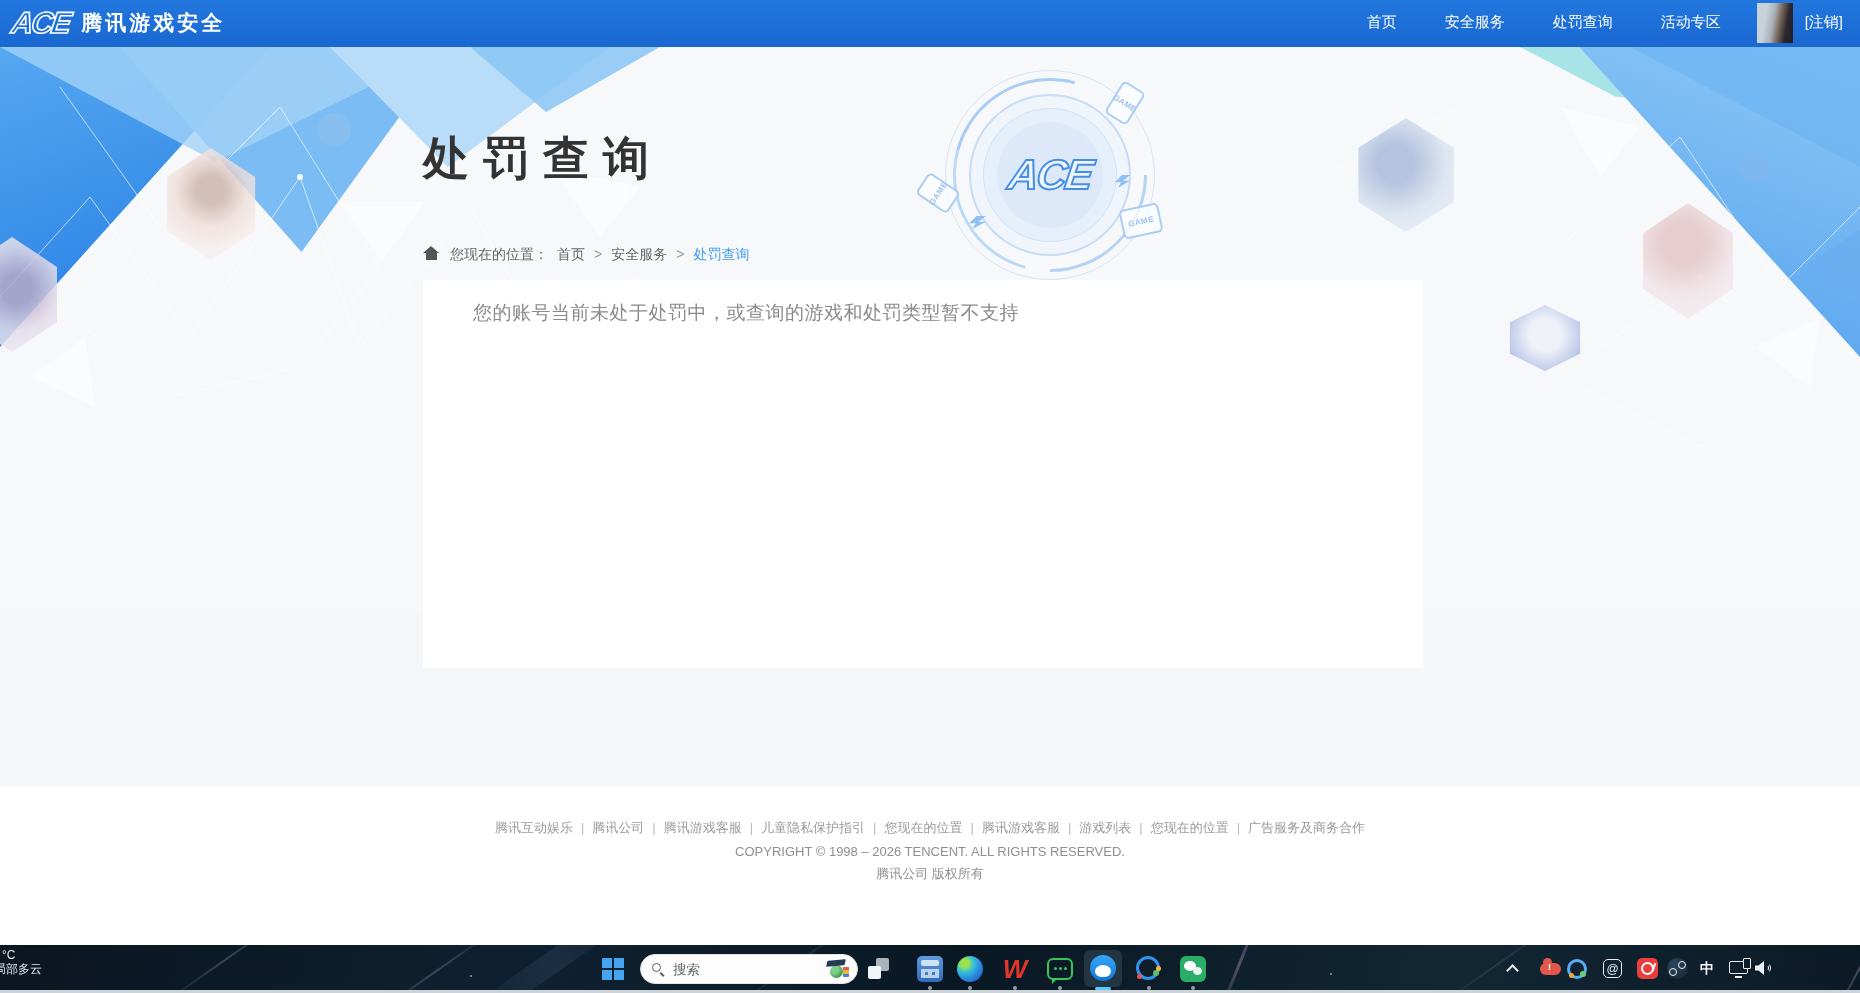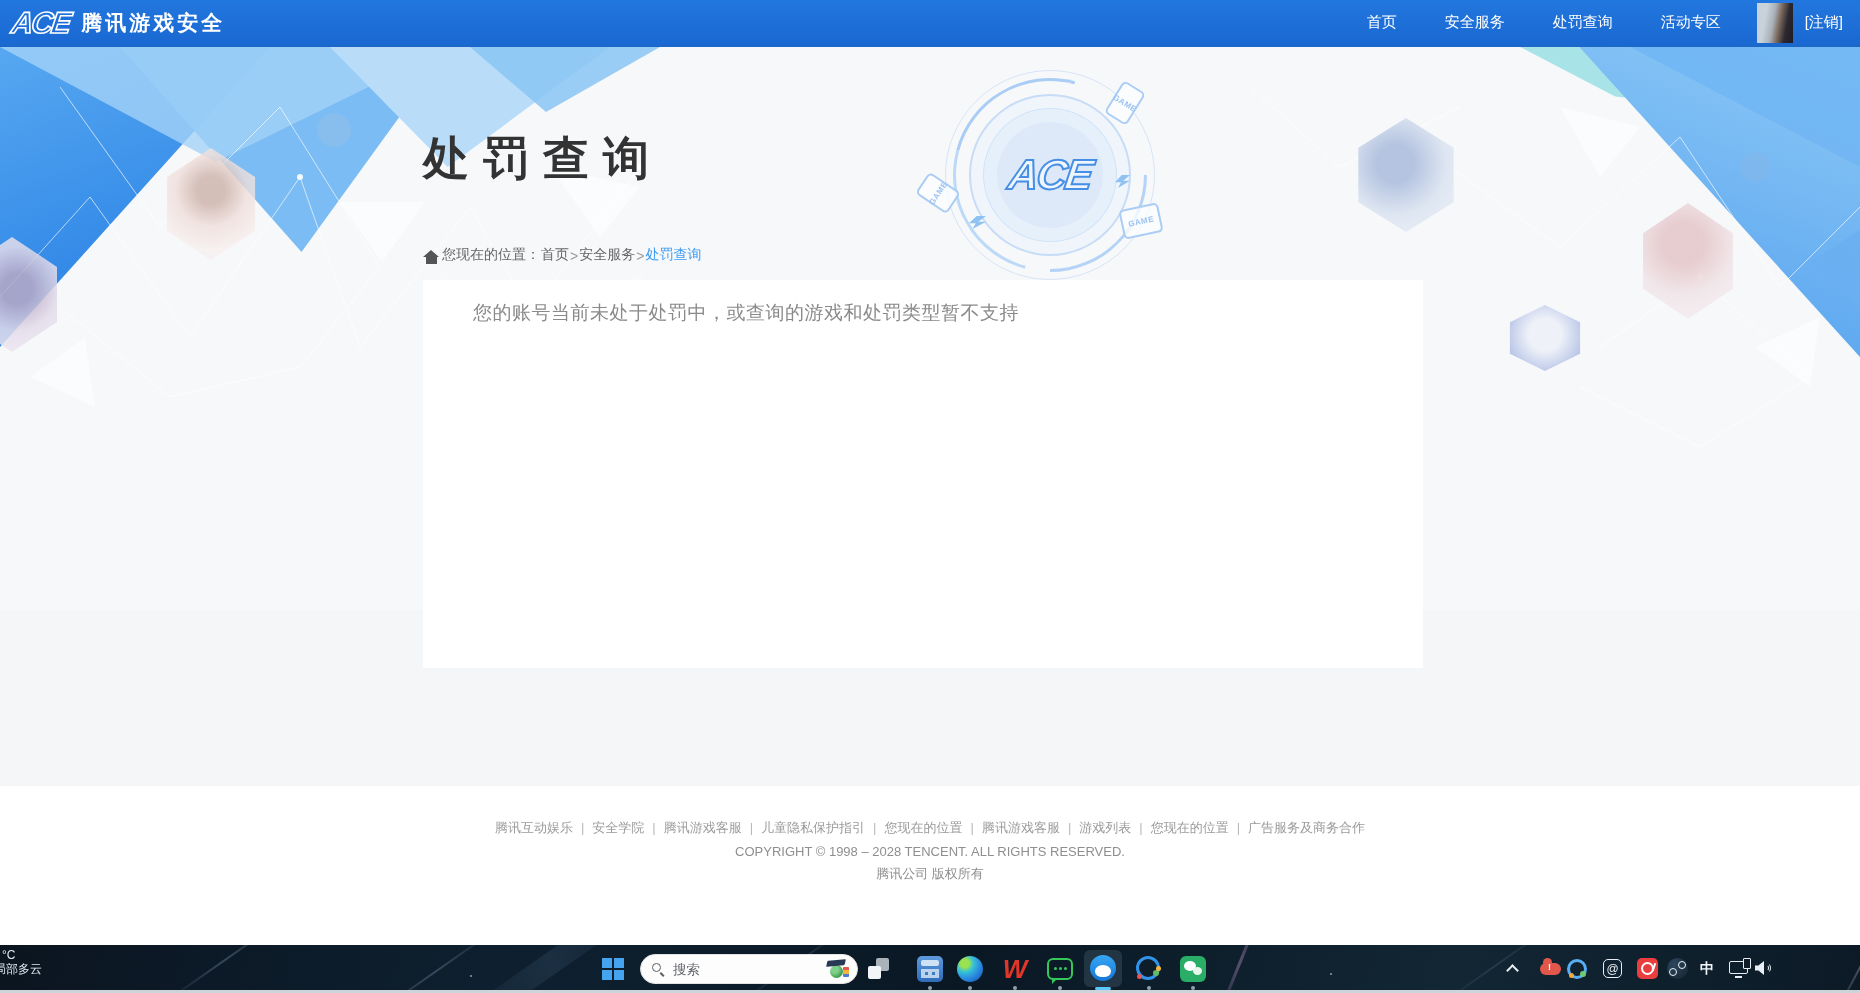--- a/index.html
+++ b/index.html
@@ -42,22 +42,22 @@
     color:#f0f6fd; -webkit-text-stroke:2px #478fe6; transform:skewX(-8deg); }
   .chip { position:absolute; border:2px solid #abcdf4; border-radius:5px; background:rgba(250,253,255,.8);
     color:#9cc3ef; font-size:8px; font-weight:bold; letter-spacing:.5px;
     display:flex; align-items:center; justify-content:center; }
   .bolt { position:absolute; background:#8fc1f3;
     clip-path:polygon(45% 0,100% 0,55% 45%,100% 45%,20% 100%,40% 55%,0 55%); }
 
   
   .page-title { position:absolute; left:423px; top:128px; font-size:46px; font-weight:bold;
     color:#333; letter-spacing:14px; z-index:20; }
-  .breadcrumb { position:absolute; left:423px; top:246px; display:flex; align-items:flex-end;
-    gap:1px; font-size:14px; color:#666; z-index:20; }
+  .breadcrumb { position:absolute; left:423px; top:246px; display:flex; align-items:flex-start;
+    gap:9px; font-size:14px; color:#666; z-index:20; }
   .home-icon { position:relative; width:16px; height:14px; margin-right:2px; }
   .home-icon .roof { position:absolute; left:0; top:0; width:0; height:0;
     border-left:8px solid transparent; border-right:8px solid transparent; border-bottom:7px solid #555; }
   .home-icon .base { position:absolute; left:2.5px; top:7px; width:11px; height:7px; background:#555; }
   .bc-sep { color:#999; }
   .bc-link { color:#666; cursor:pointer; }
   .bc-current { color:#3b9af2; cursor:pointer; }
 
   
   .card { position:absolute; left:423px; top:280px; width:1000px; height:388px; background:#fff; z-index:30; }
@@ -273,23 +273,23 @@
   </div>
 
   <div class="card">
     <div class="card-body">
       <p class="result-message">您的账号当前未处于处罚中，或查询的游戏和处罚类型暂不支持</p>
     </div>
   </div>
 
   <div class="footer">
     <div class="f-links">
-      <span class="f-link">腾讯互动娱乐</span><span class="f-link">安全学院</span><span class="f-link">腾讯游戏客服</span><span class="f-link">儿童隐私保护指引</span><span class="f-link">您现在的位置</span><span class="f-link">腾讯游戏客服</span><span class="f-link">游戏列表</span><span class="f-link">您现在的位置</span><span class="f-link">广告服务及商务合作</span>
-    </div>
-    <div class="f-copy">COPYRIGHT © 1998 – 2028 TENCENT. ALL RIGHTS RESERVED.</div>
+      <span class="f-link">腾讯互动娱乐</span><span class="f-link">腾讯公司</span><span class="f-link">腾讯游戏客服</span><span class="f-link">儿童隐私保护指引</span><span class="f-link">您现在的位置</span><span class="f-link">腾讯游戏客服</span><span class="f-link">游戏列表</span><span class="f-link">您现在的位置</span><span class="f-link">广告服务及商务合作</span>
+    </div>
+    <div class="f-copy">COPYRIGHT © 1998 – 2026 TENCENT. ALL RIGHTS RESERVED.</div>
     <div class="f-company">腾讯公司 版权所有</div>
   </div>
 
   <div class="taskbar">
     <div class="streak" style="left:150px;top:14px;"></div>
     <div class="streak" style="left:360px;top:26px;"></div>
     <div class="beam" style="left:430px;top:8px;"></div>
     <div class="streak" style="left:720px;top:18px;opacity:.6;"></div>
     <div class="streak" style="left:1180px;top:16px;background:linear-gradient(90deg,transparent,rgba(200,150,210,.4),transparent);height:3px;width:120px;transform:rotate(-68deg);"></div>
     <div class="streak" style="left:1420px;top:20px;opacity:.5;"></div>

